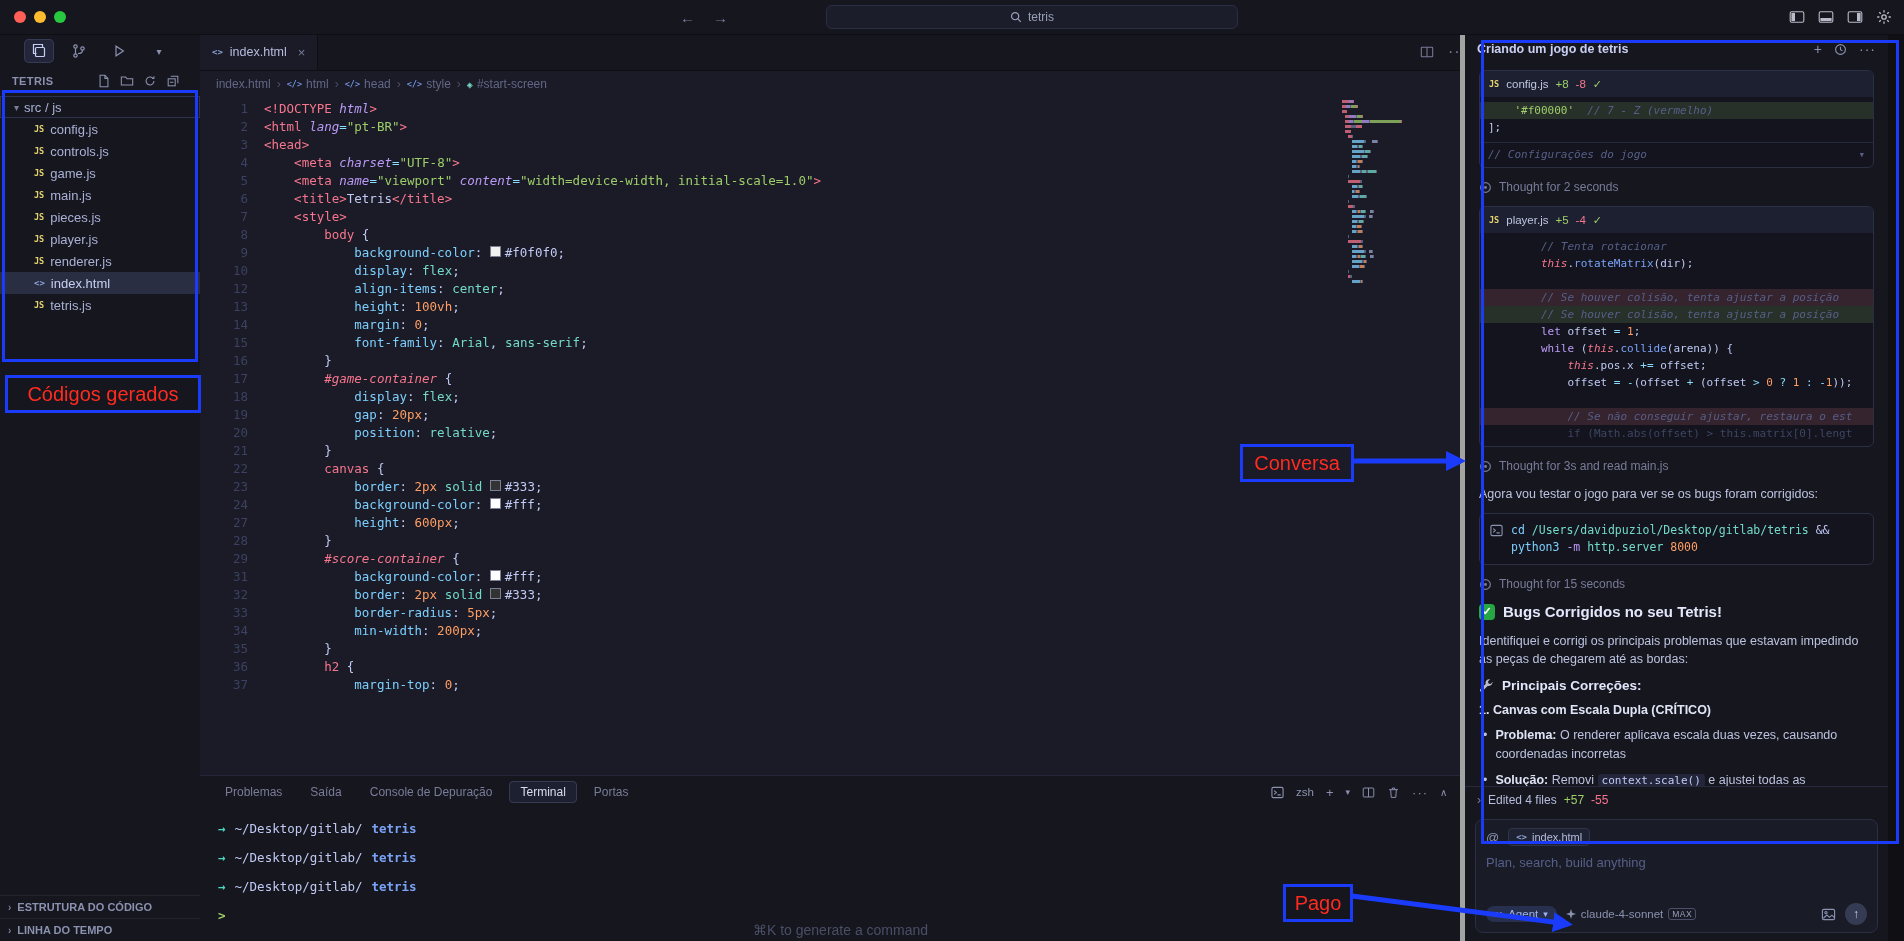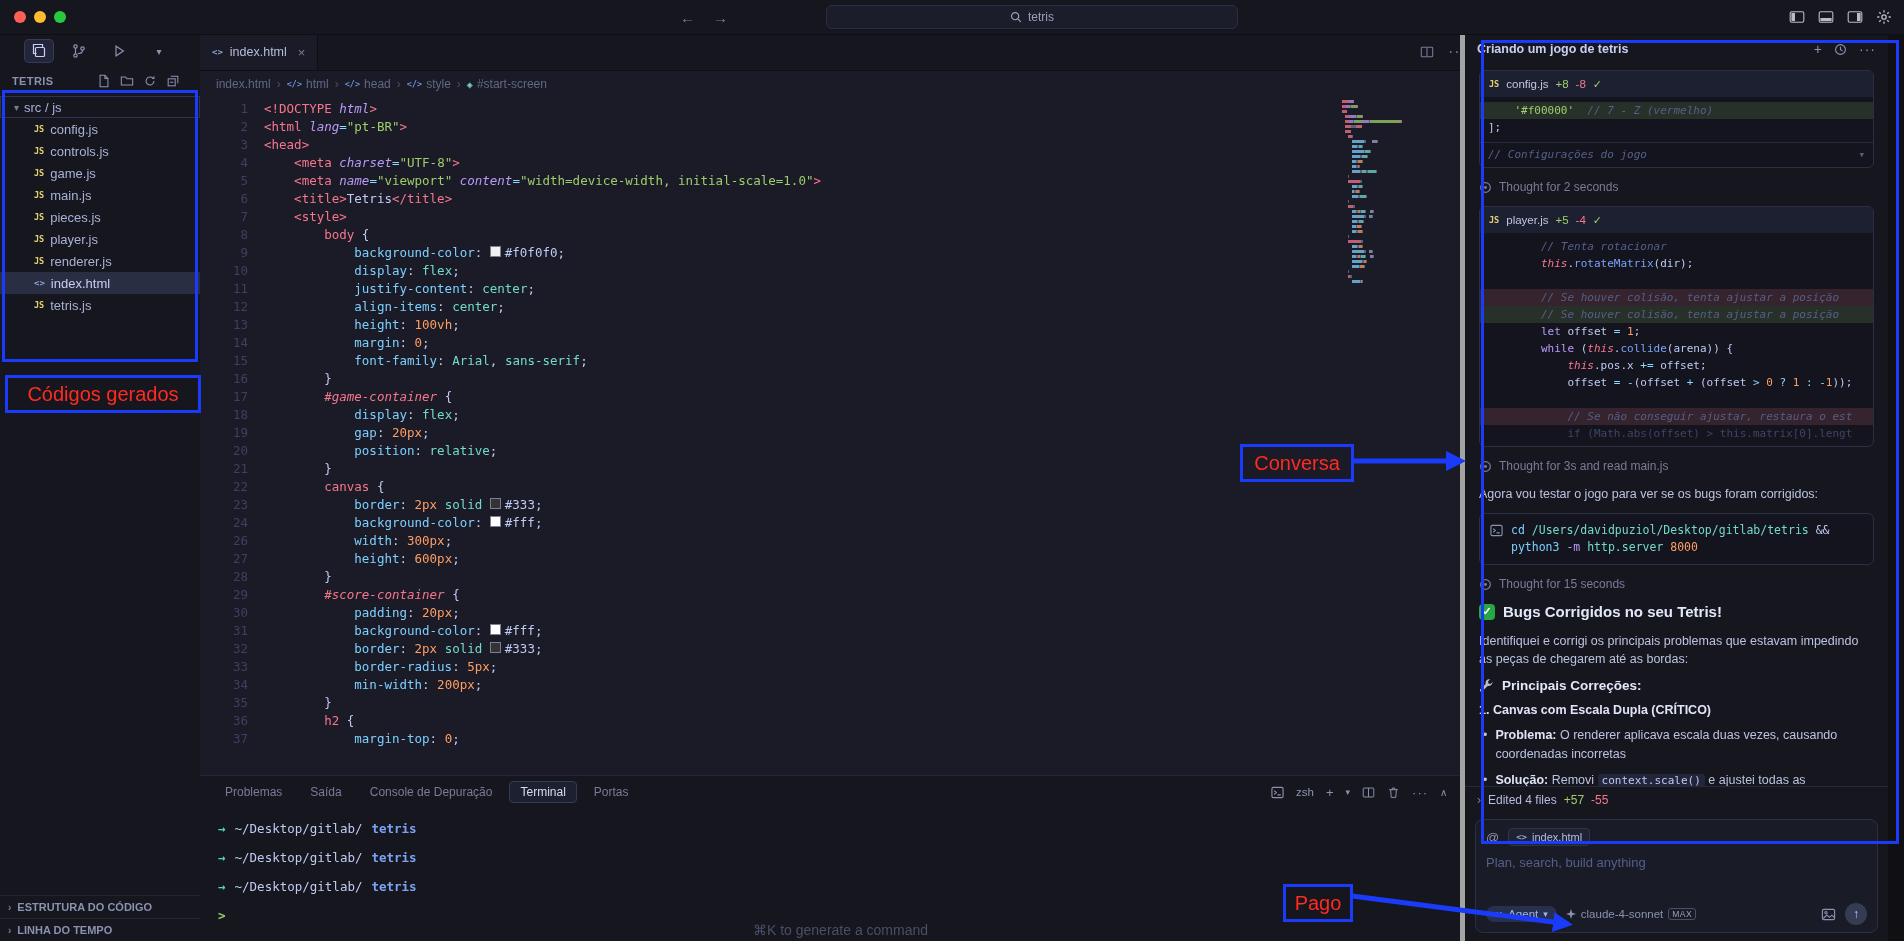--- a/index.html
+++ b/index.html
@@ -358,24 +358,20 @@
         </div>
         <div class="code-line">
           <span class="ln">9</span>
           <span class="lc"><span class="tk-ws">            </span><span class="tk-prop">background-color</span><span class="tk-txt">: </span><span class="swatch" style="background: rgb(240, 240, 240);"></span><span class="tk-hex">#f0f0f0</span><span class="tk-txt">;</span></span>
         </div>
         <div class="code-line">
           <span class="ln">10</span>
           <span class="lc"><span class="tk-ws">            </span><span class="tk-prop">display</span><span class="tk-txt">: </span><span class="tk-val">flex</span><span class="tk-txt">;</span></span>
         </div>
         <div class="code-line">
-          <span class="ln">11</span>
-          <span class="lc"><span class="tk-ws">            </span><span class="tk-prop">justify-content</span><span class="tk-txt">: </span><span class="tk-val">center</span><span class="tk-txt">;</span></span>
-        </div>
-        <div class="code-line">
           <span class="ln">12</span>
           <span class="lc"><span class="tk-ws">            </span><span class="tk-prop">align-items</span><span class="tk-txt">: </span><span class="tk-val">center</span><span class="tk-txt">;</span></span>
         </div>
         <div class="code-line">
           <span class="ln">13</span>
           <span class="lc"><span class="tk-ws">            </span><span class="tk-prop">height</span><span class="tk-txt">: </span><span class="tk-num">100vh</span><span class="tk-txt">;</span></span>
         </div>
         <div class="code-line">
           <span class="ln">14</span>
           <span class="lc"><span class="tk-ws">            </span><span class="tk-prop">margin</span><span class="tk-txt">: </span><span class="tk-num">0</span><span class="tk-txt">;</span></span>
@@ -414,38 +410,30 @@
         </div>
         <div class="code-line">
           <span class="ln">23</span>
           <span class="lc"><span class="tk-ws">            </span><span class="tk-prop">border</span><span class="tk-txt">: </span><span class="tk-num">2px</span><span class="tk-txt"> </span><span class="tk-val">solid</span><span class="tk-txt"> </span><span class="swatch" style="background: rgb(51, 51, 51);"></span><span class="tk-hex">#333</span><span class="tk-txt">;</span></span>
         </div>
         <div class="code-line">
           <span class="ln">24</span>
           <span class="lc"><span class="tk-ws">            </span><span class="tk-prop">background-color</span><span class="tk-txt">: </span><span class="swatch" style="background: rgb(255, 255, 255);"></span><span class="tk-hex">#fff</span><span class="tk-txt">;</span></span>
         </div>
         <div class="code-line">
-          <span class="ln">26</span>
-          <span class="lc"><span class="tk-ws">            </span><span class="tk-prop">width</span><span class="tk-txt">: </span><span class="tk-num">300px</span><span class="tk-txt">;</span></span>
-        </div>
-        <div class="code-line">
           <span class="ln">27</span>
           <span class="lc"><span class="tk-ws">            </span><span class="tk-prop">height</span><span class="tk-txt">: </span><span class="tk-num">600px</span><span class="tk-txt">;</span></span>
         </div>
         <div class="code-line">
           <span class="ln">28</span>
           <span class="lc"><span class="tk-ws">        </span><span class="tk-txt">}</span></span>
         </div>
         <div class="code-line">
           <span class="ln">29</span>
           <span class="lc"><span class="tk-ws">        </span><span class="tk-seli">#score-container</span><span class="tk-txt"> {</span></span>
-        </div>
-        <div class="code-line">
-          <span class="ln">30</span>
-          <span class="lc"><span class="tk-ws">            </span><span class="tk-prop">padding</span><span class="tk-txt">: </span><span class="tk-num">20px</span><span class="tk-txt">;</span></span>
         </div>
         <div class="code-line">
           <span class="ln">31</span>
           <span class="lc"><span class="tk-ws">            </span><span class="tk-prop">background-color</span><span class="tk-txt">: </span><span class="swatch" style="background: rgb(255, 255, 255);"></span><span class="tk-hex">#fff</span><span class="tk-txt">;</span></span>
         </div>
         <div class="code-line">
           <span class="ln">32</span>
           <span class="lc"><span class="tk-ws">            </span><span class="tk-prop">border</span><span class="tk-txt">: </span><span class="tk-num">2px</span><span class="tk-txt"> </span><span class="tk-val">solid</span><span class="tk-txt"> </span><span class="swatch" style="background: rgb(51, 51, 51);"></span><span class="tk-hex">#333</span><span class="tk-txt">;</span></span>
         </div>
         <div class="code-line">

